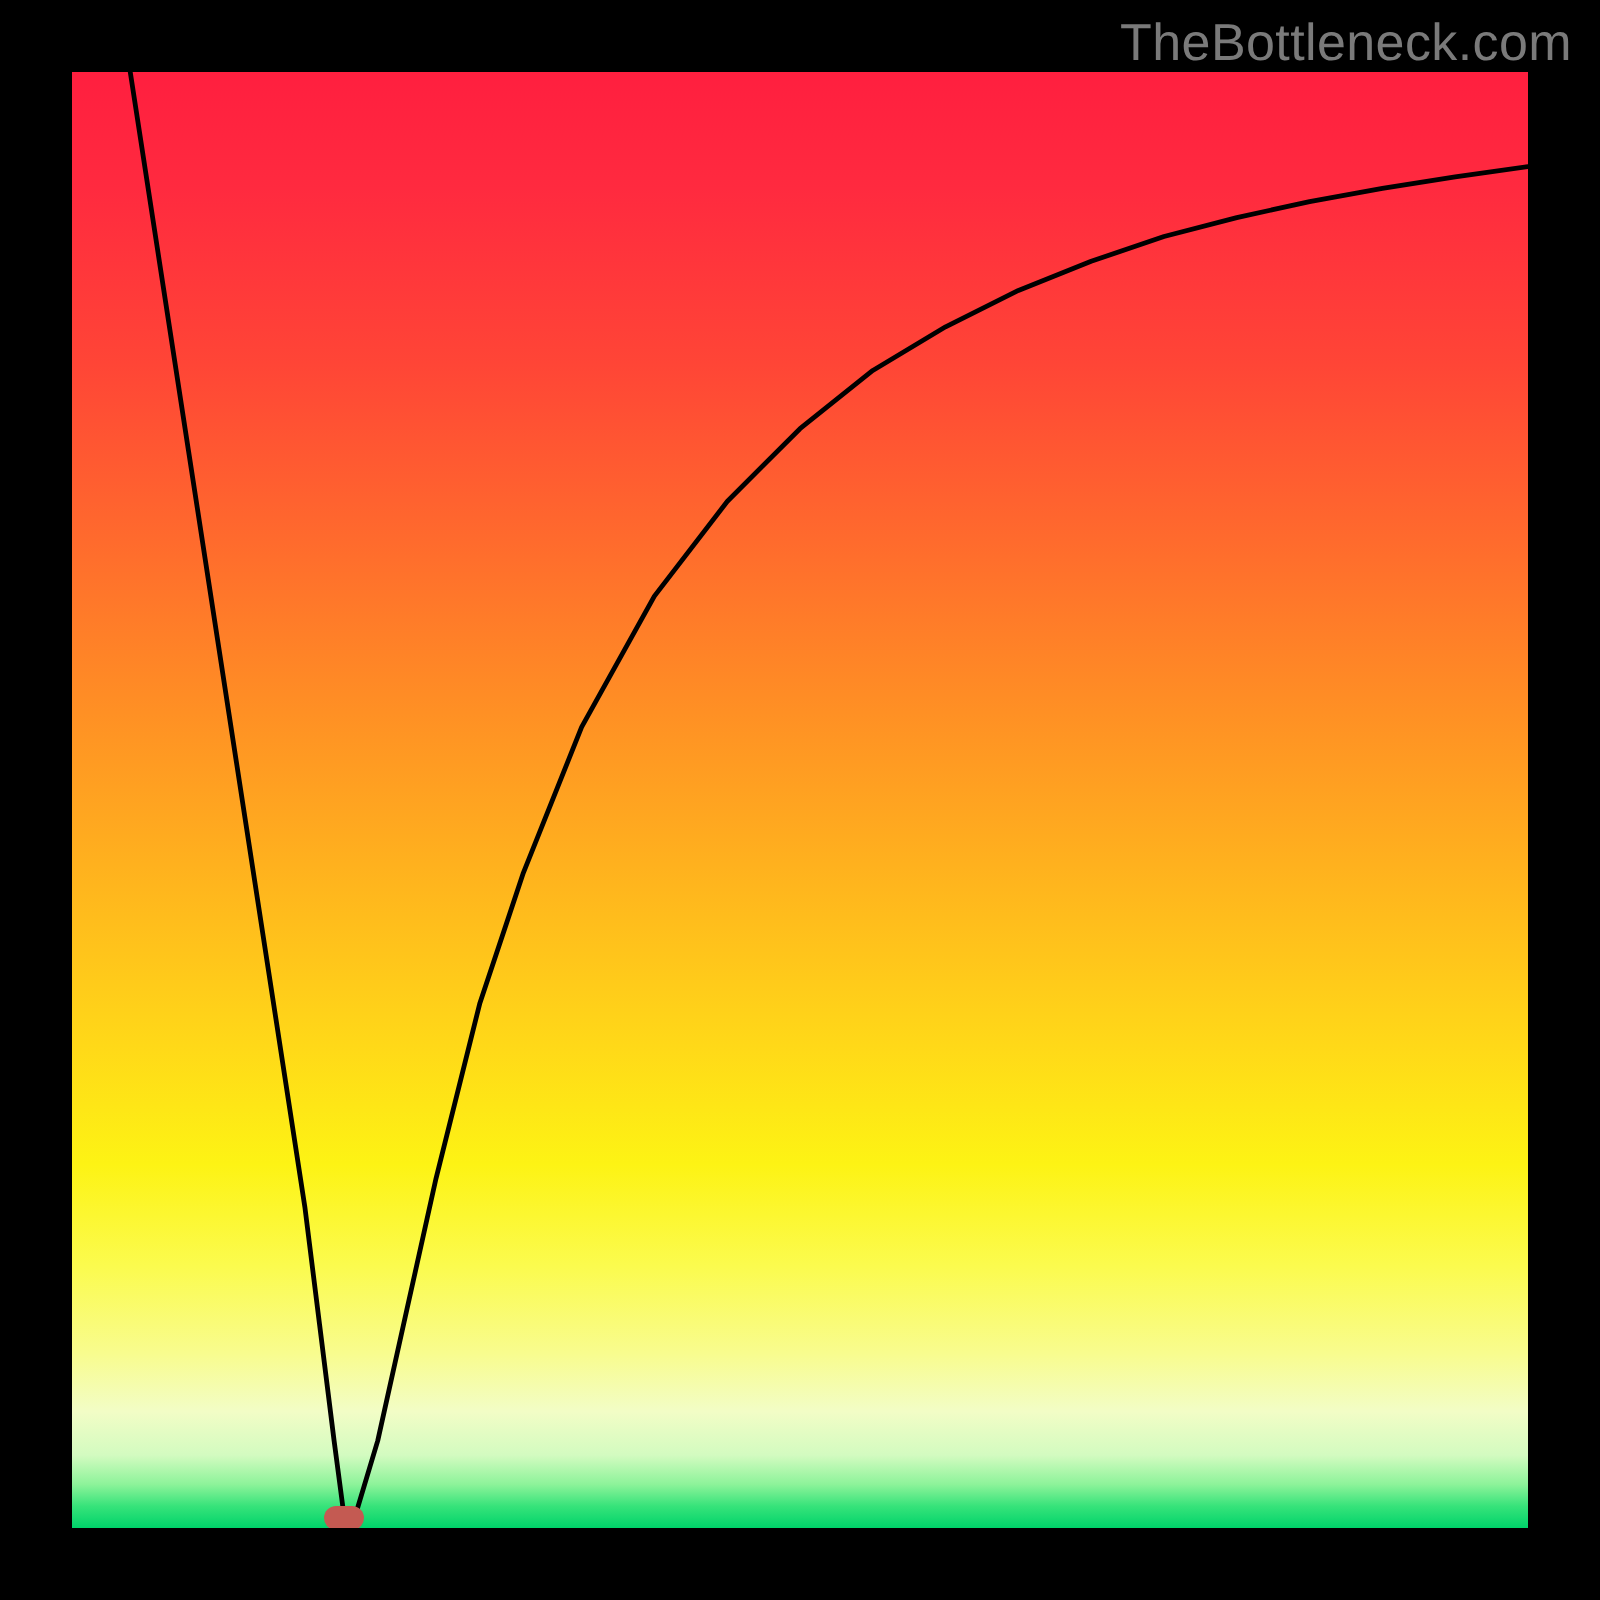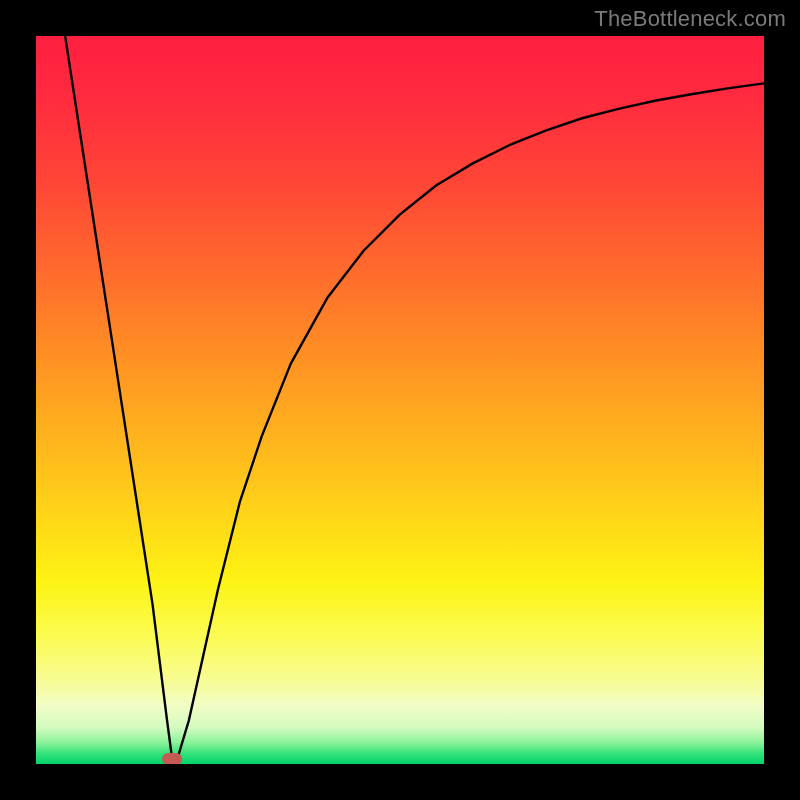--- a/index.html
+++ b/index.html
@@ -57,21 +57,21 @@
     height: 12px;
     border-radius: 6px;
     background: #c45a52;
     transform: translate(-50%, -50%);
   }
   .watermark {
     position: absolute;
     top: 6px;
     right: 14px;
     color: #7a7a7a;
-    font-size: 22px;
+    font-size: 26px;
     font-weight: 500;
     letter-spacing: 0.2px;
   }
 </style>
 </head>
 <body>
 
 <div class="frame">
   <div class="watermark">TheBottleneck.com</div>
   <div class="plot">

